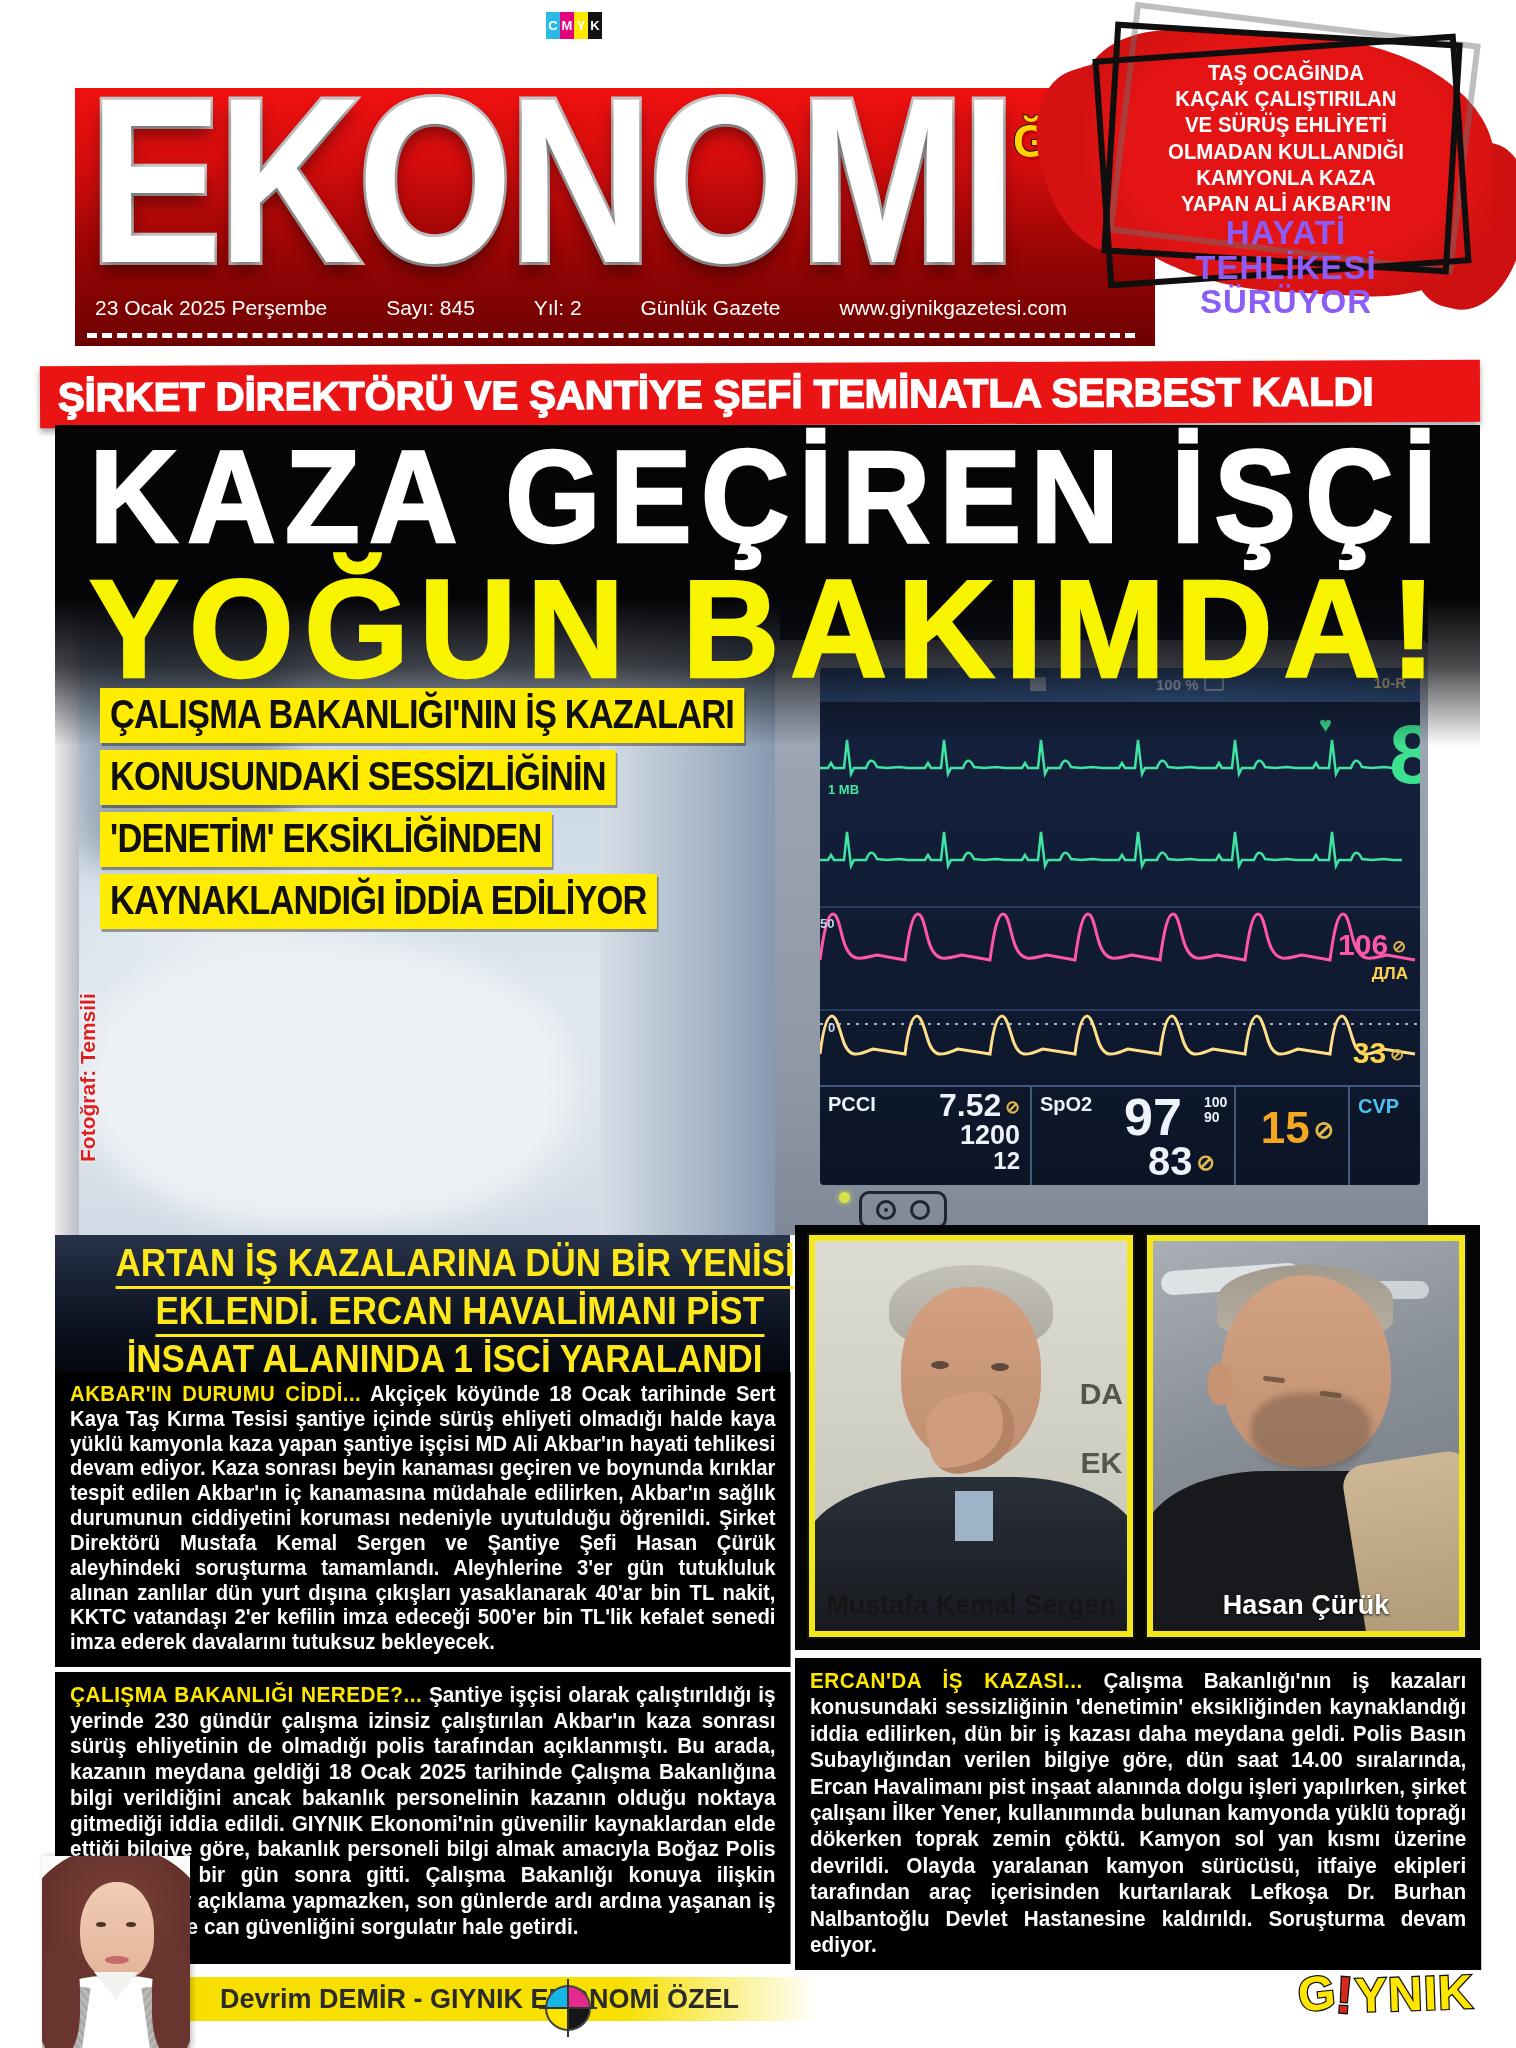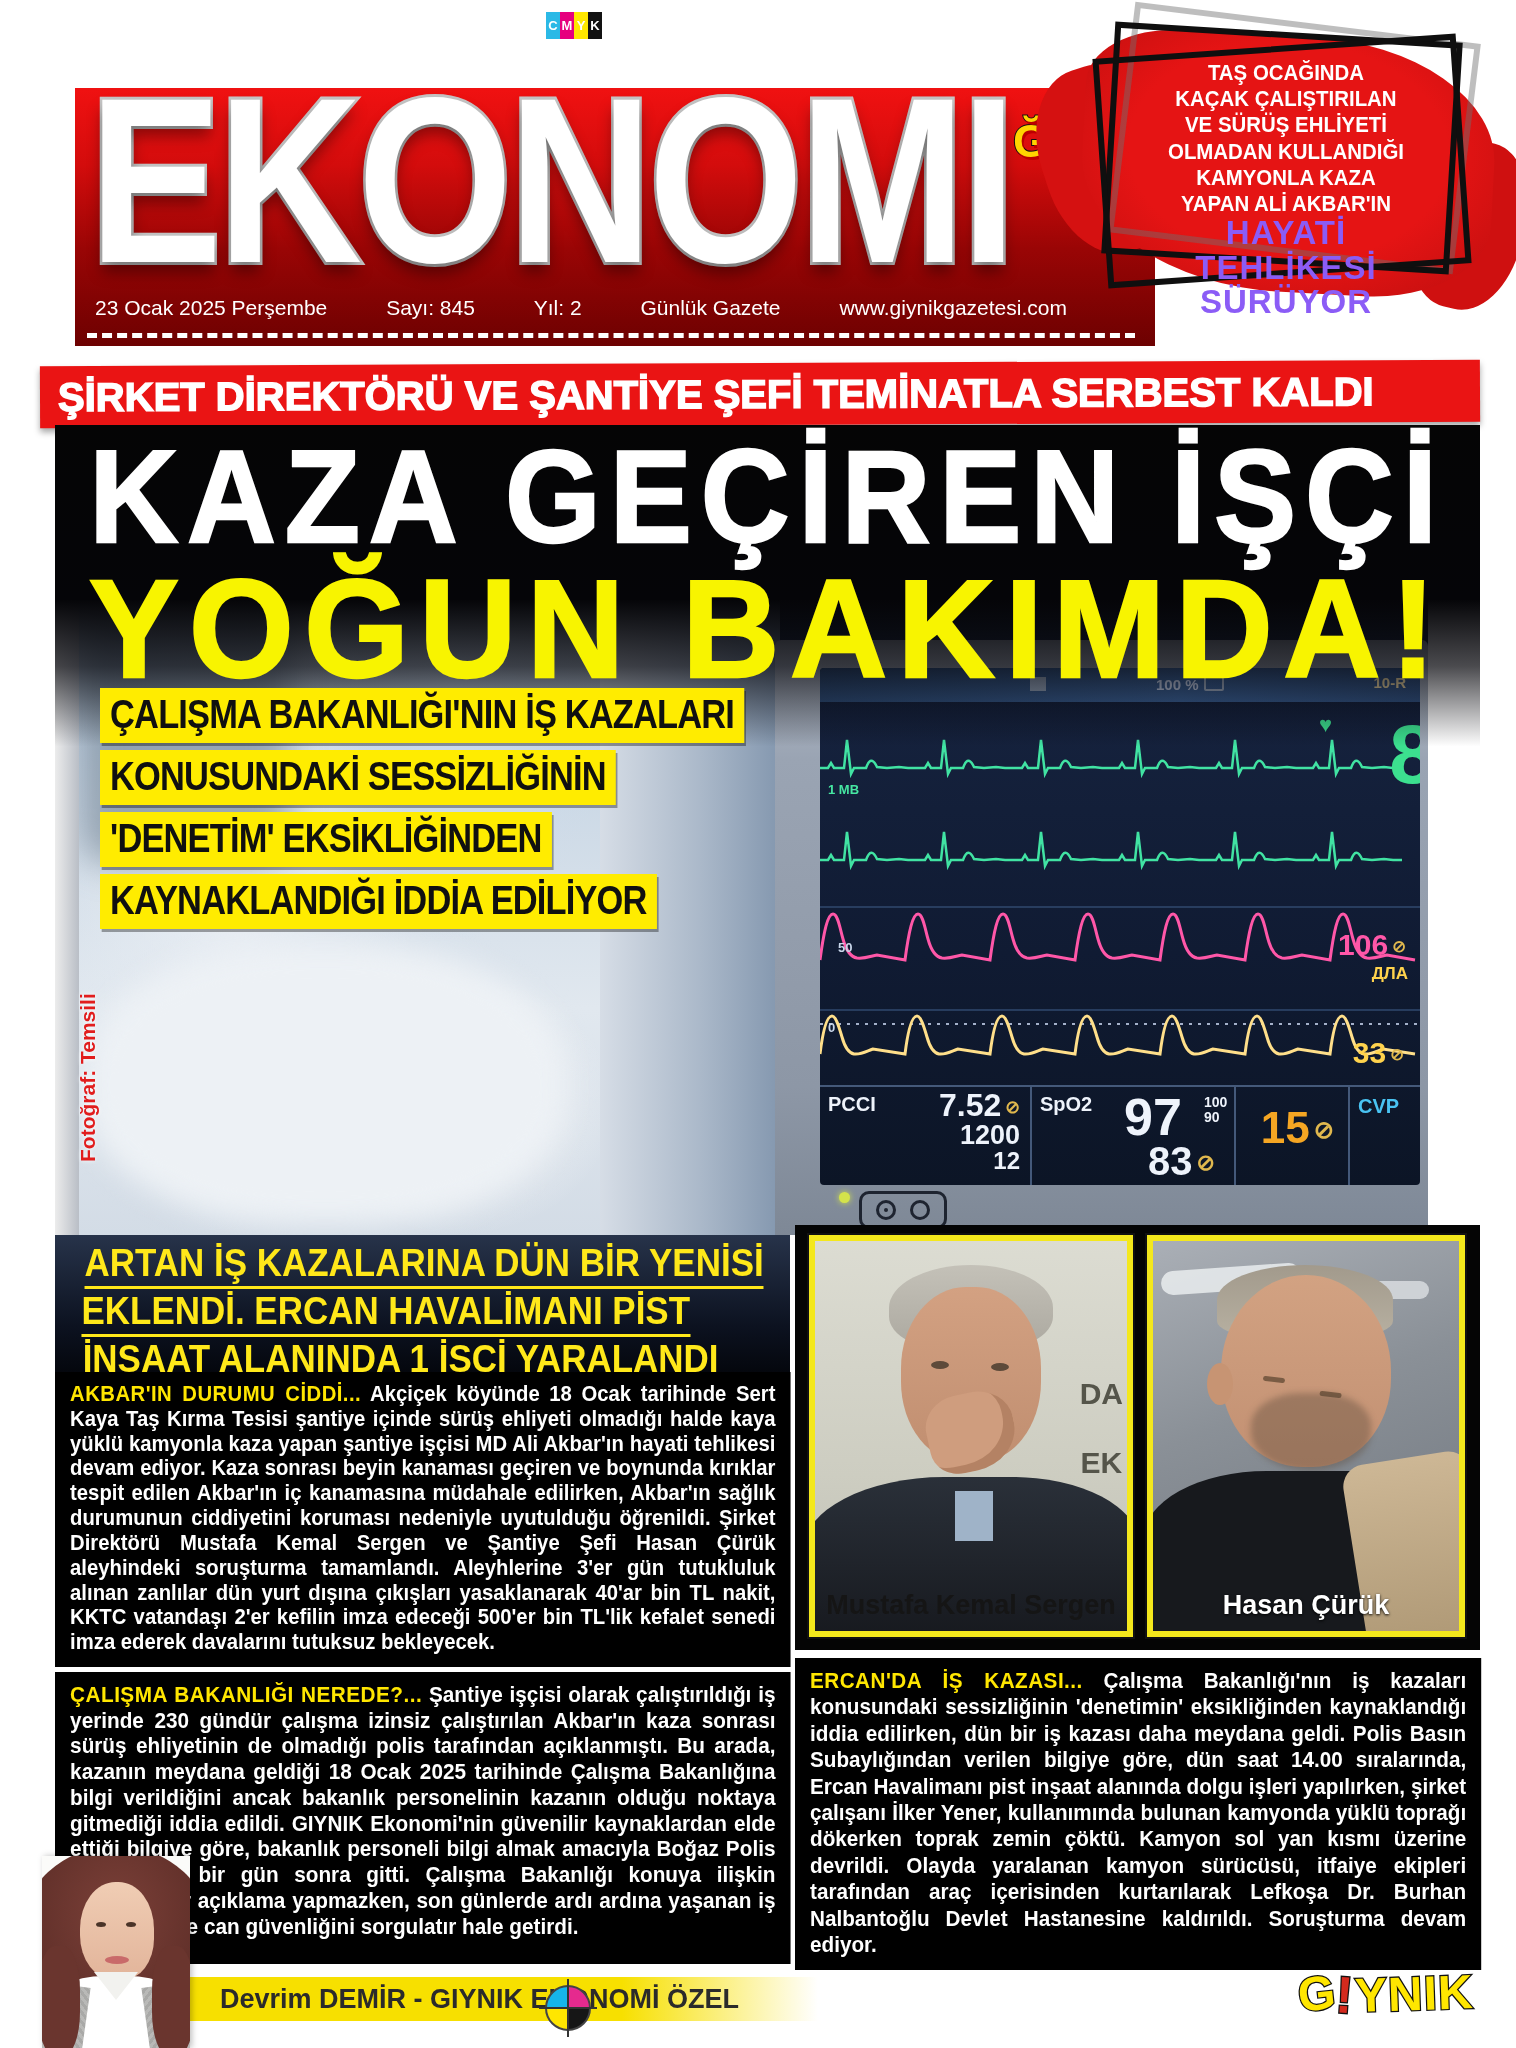--- a/index.html
+++ b/index.html
@@ -117,21 +117,21 @@
     color:#d9e6ff; font-size:15px; font-weight:bold; }
   .scr-head .pct { position:absolute; left:56%; top:8px; }
   .scr-head .mode { position:absolute; right:14px; top:6px; color:#ffe9b0; }
   .scr-head .hbar { position:absolute; left:35%; top:9px; width:16px; height:14px;
     background:rgba(255,255,255,.55); }
   .scr-head .cal { position:absolute; left:64%; top:8px; width:20px; height:15px;
     border:2px solid rgba(255,255,255,.6); border-radius:2px; }
   .scr-waves { position:absolute; left:0; top:34px; right:0; height:383px; }
   .scr-label { position:absolute; color:#c9d6ea; font-size:13px; font-weight:bold; }
   .lab-1mb { left:8px; top:114px; color:#46e6a2; }
-  .lab-50  { left:18px; top:248px;margin-top:24px; }
+  .lab-50  { left:0; top:248px; }
   .lab-0a  { left:8px; top:352px; }
   .val-106 { position:absolute; right:14px; top:260px; color:#ff57a8;
     font-size:30px; font-weight:bold; }
   .lab-dla { position:absolute; right:12px; top:296px; color:#ffd34d;
     font-size:17px; font-weight:bold; }
   .val-21  { position:absolute; right:16px; top:368px; color:#ffd34d;
     font-size:30px; font-weight:bold; }
   .icon-heart { position:absolute; right:88px; top:44px; color:#3ce08f; font-size:22px; }
   .icon-heart::before { content:"♥"; }
   .hr-partial { position:absolute; right:-16px; top:38px; color:#3ce08f;
@@ -189,21 +189,21 @@
 
   
   .photo-credit { left:76px; top:952px; height:210px;
     writing-mode:vertical-rl; transform:rotate(180deg);
     color:#e11d1d; font-size:21px; font-weight:bold;
     text-shadow:0 0 4px rgba(255,255,255,.95); }
 
   
   .deck-box { left:55px; top:1235px; width:735px; height:140px;
     background:linear-gradient(180deg,#27334a 0%, #0c1220 65%, #04060c 100%);
-    text-align:left; padding-top:6px; }
+    text-align:right; padding-top:6px;padding-left:31px; }
   .deck-box div { display:inline-block; color:#ffe81a; font-size:38px; font-weight:bold;
     line-height:1.1; border-bottom:3px solid #ffe81a; padding-bottom:1px; margin-top:2px;
     white-space:nowrap; transform:scaleX(.92); transform-origin:center top; }
 
   
   .portraits-box { left:795px; top:1225px; width:685px; height:425px; background:#050505; }
   .p-frame { position:absolute; top:10px; height:402px; border:6px solid #f4e81c;
     outline:2px solid #111; overflow:hidden; }
   .p-frame1 { left:14px; width:324px; }
   .p-frame2 { left:352px; width:318px; }

